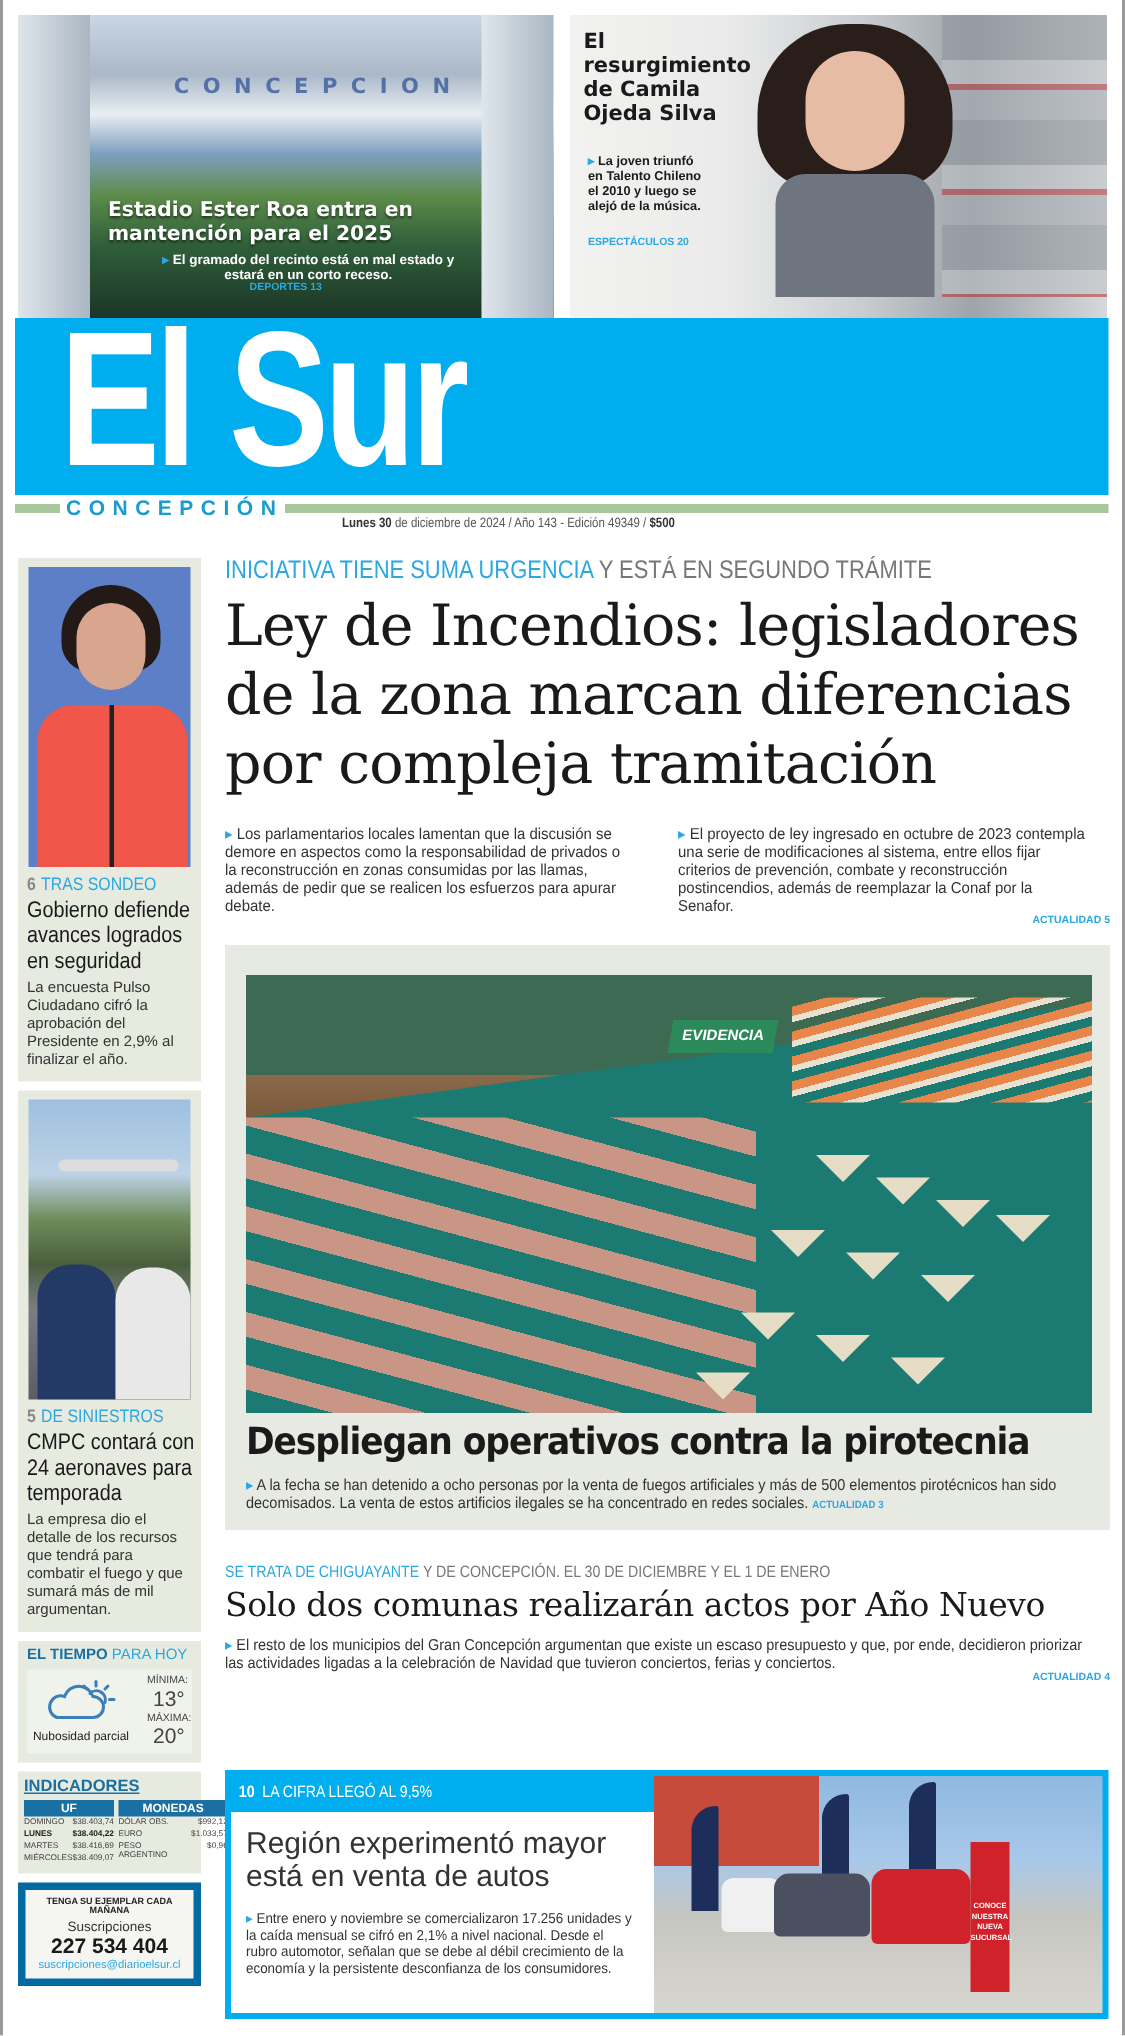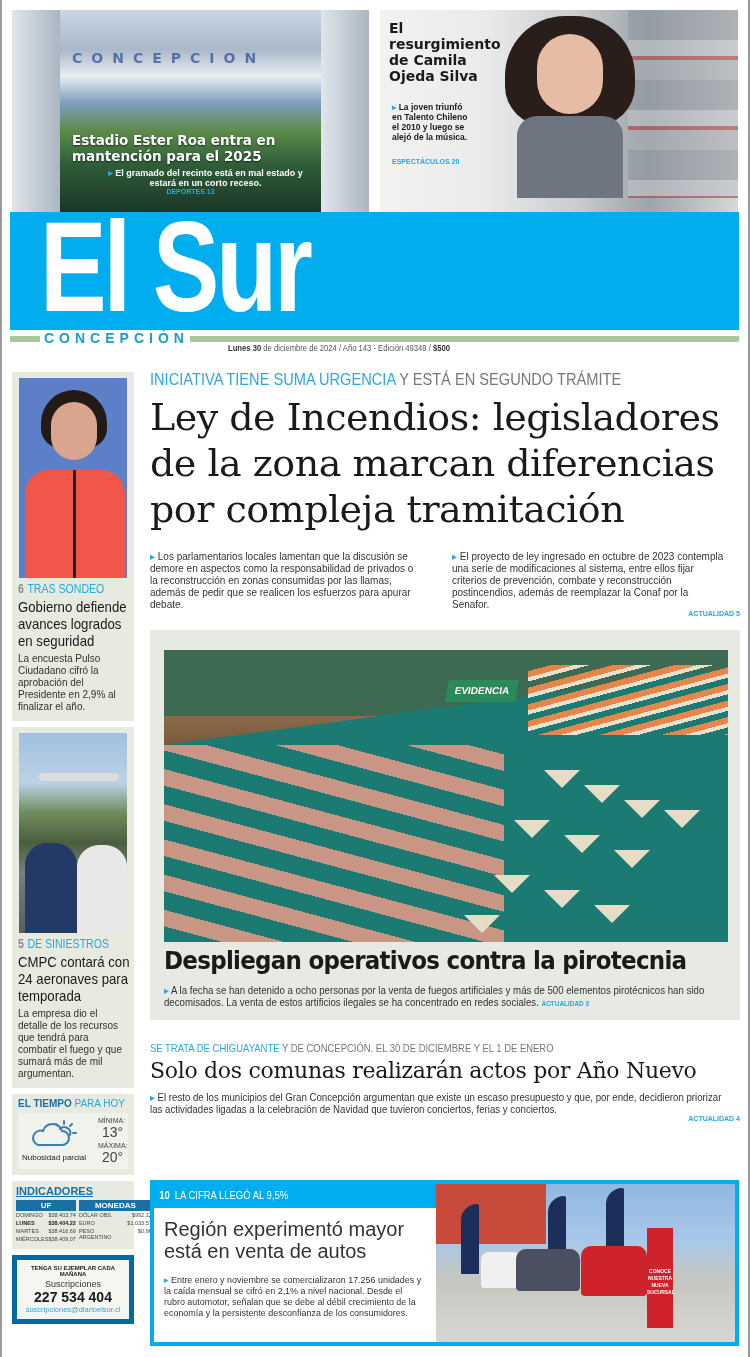--- a/index.html
+++ b/index.html
@@ -5,21 +5,21 @@
   * { box-sizing: border-box; margin: 0; padding: 0; }
   html, body { width: 750px; height: 1357px; background: #ffffff; overflow: hidden; }
   body { font-family: "Liberation Sans", sans-serif; color: #1a1a1a; position: relative; }
   .frame { position: absolute; left: 0; top: 0; width: 750px; height: 1357px; border-left: 2px solid #9a9a9a; border-right: 2px solid #9a9a9a; }
 
   
   .promo { position: absolute; top: 10px; height: 220px; overflow: hidden; }
   .promo-left { left: 12px; width: 357px; background: linear-gradient(180deg, #c9d6e4 0%, #aab8c9 18%, #e8eef3 30%, #7f9fbf 42%, #5c8b4a 55%, #2f5e3a 70%, #14261e 100%); }
   .promo-left .tunnel-l, .promo-left .tunnel-r { position: absolute; top: 0; bottom: 0; width: 48px; background: linear-gradient(90deg, #dfe6ec, #aab6c2); }
   .promo-left .tunnel-l { left: 0; } .promo-left .tunnel-r { right: 0; }
-  .promo-left .stand-text { position: absolute; top: 40px; left: 60px; right: 60px; text-align: left; font: bold 14px "DejaVu Sans", sans-serif; letter-spacing: 9px; color: #3c5c9c; opacity: .8; }
+  .promo-left .stand-text { position: absolute; top: 40px; left: 60px; right: 60px; text-align: right; font: bold 14px "DejaVu Sans", sans-serif; letter-spacing: 9px; color: #3c5c9c; opacity: .8; }
   .promo-left .headline { position: absolute; left: 60px; right: 40px; top: 122px; text-align: left; color: #fff; font: bold 13.5px "DejaVu Sans", sans-serif; line-height: 16px; text-shadow: 0 1px 2px rgba(0,0,0,.6); }
   .promo-left .deck { position: absolute; left: 90px; right: 60px; top: 158px; text-align: center; color: #fff; font: bold 9px "Liberation Sans", sans-serif; line-height: 10px; }
   .promo-left .section { position: absolute; left: 0; right: 0; top: 178px; text-align: center; color: #2aa8e0; font: bold 7px "Liberation Sans", sans-serif; }
 
   .promo-right { left: 380px; width: 358px; background: linear-gradient(90deg, #f2f2f0 0%, #eaeaea 30%, #c8ccd0 55%, #9ea4ab 75%, #d6d8da 100%); }
   .promo-right .person { position: absolute; left: 115px; top: 6px; width: 150px; height: 182px; }
   .promo-right .hair { position: absolute; left: 10px; top: 0; width: 130px; height: 110px; border-radius: 60px 60px 40px 40px; background: #2a1e1a; }
   .promo-right .face { position: absolute; left: 42px; top: 18px; width: 66px; height: 80px; border-radius: 34px; background: #e6bca4; }
   .promo-right .top { position: absolute; left: 22px; top: 100px; width: 106px; height: 82px; border-radius: 20px 20px 0 0; background: #6e7480; }
   .promo-right .cars { position: absolute; right: 0; top: 0; width: 110px; height: 188px; background: repeating-linear-gradient(180deg, #8d949b 0 30px, #c0c4c8 30px 46px, #b03030 46px 50px, #a6acb2 50px 70px); opacity: .55; }

